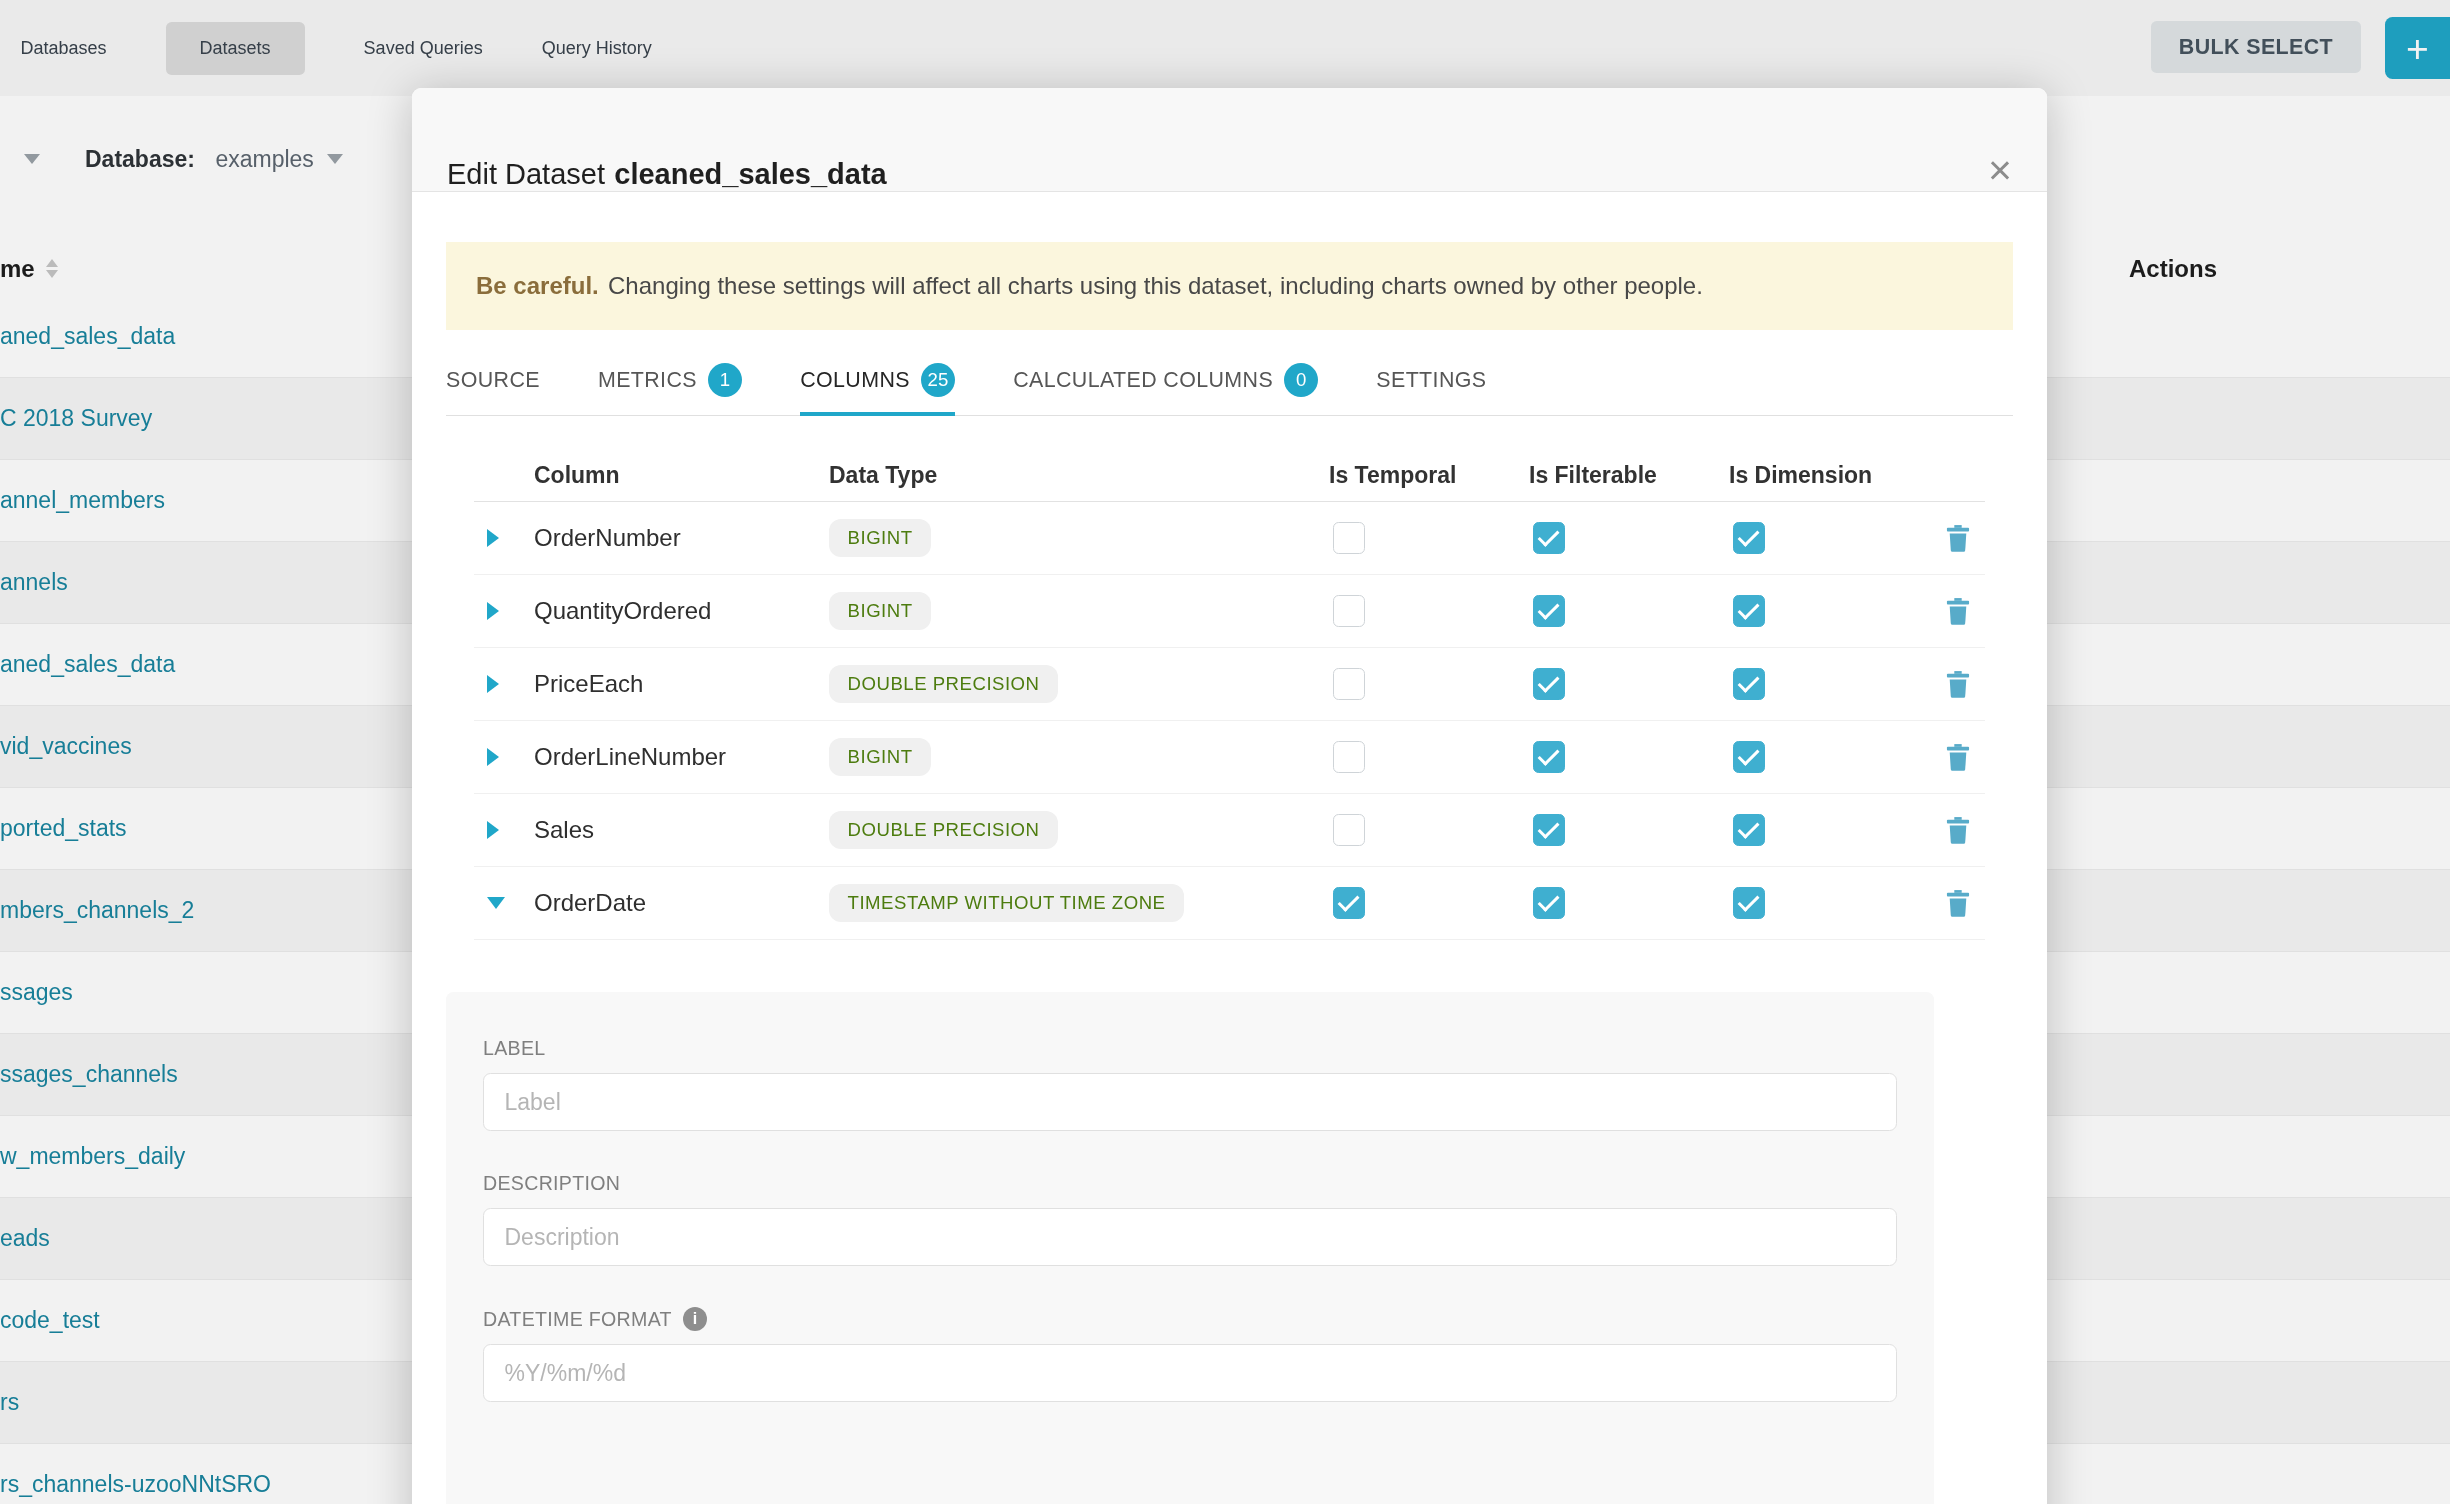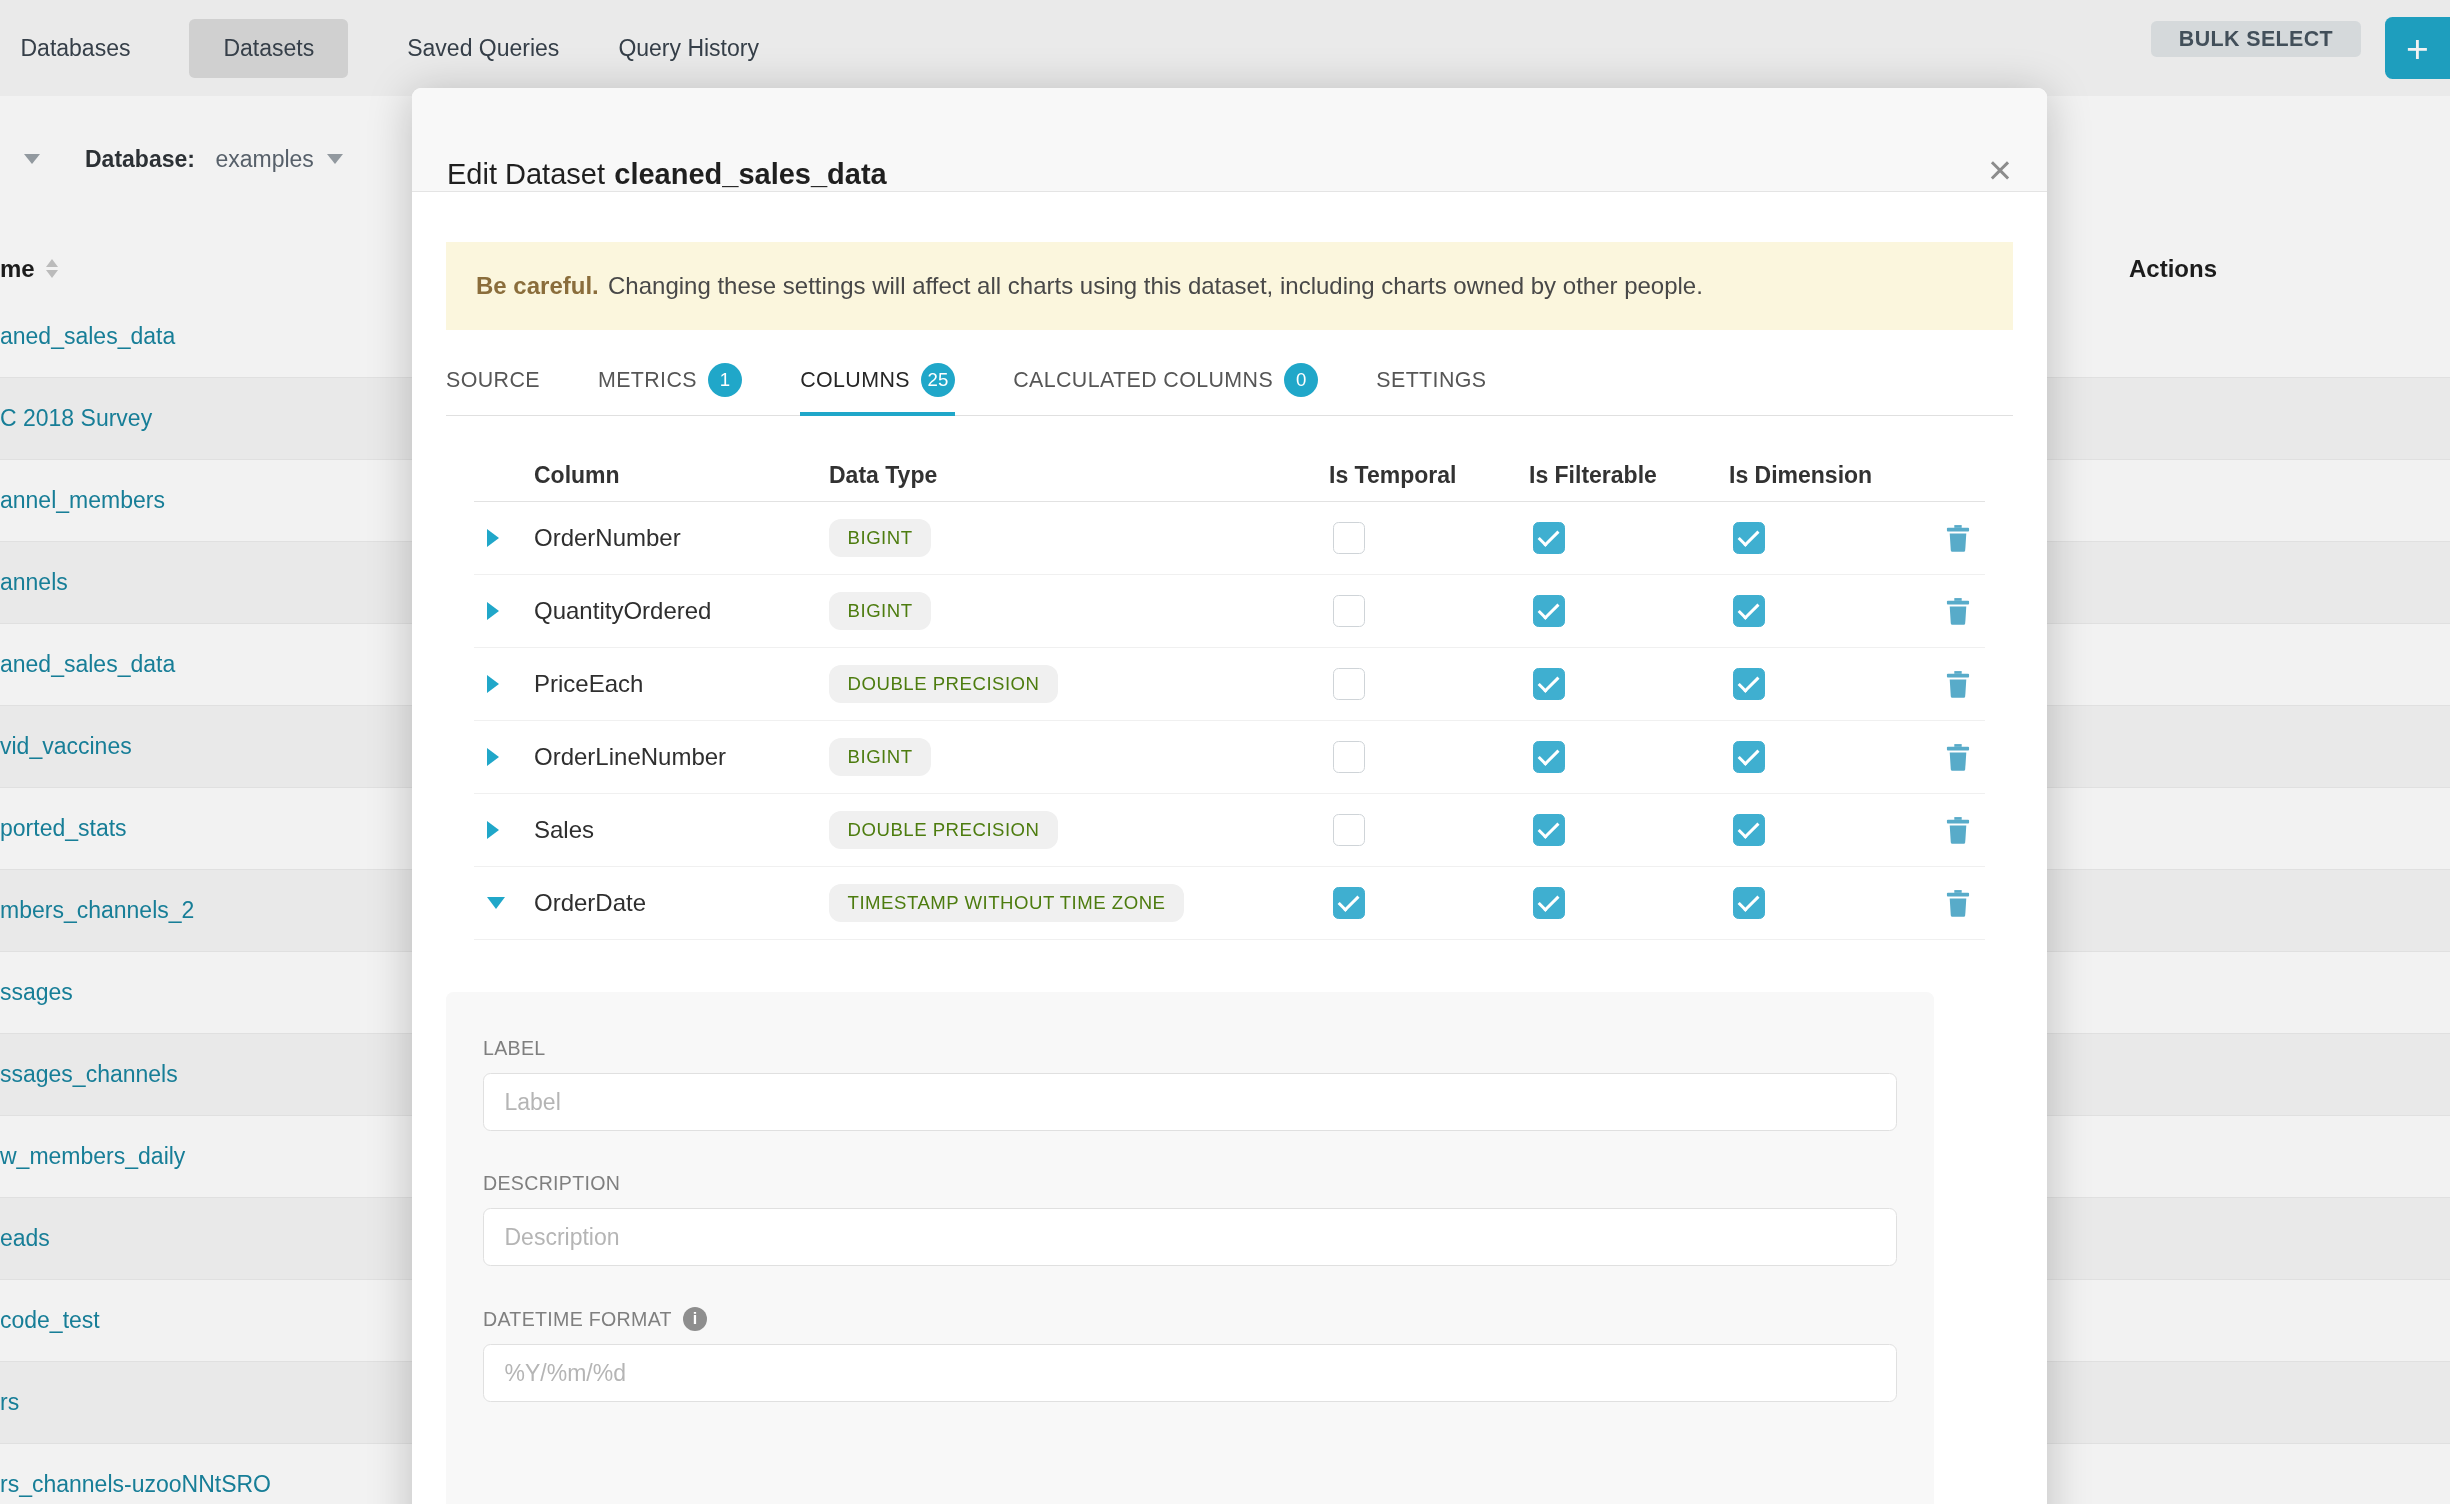--- a/index.html
+++ b/index.html
@@ -2,23 +2,23 @@
 <html style="--accent: #20a7c9; --checkbox: #3fafd0; --icon: #58abc9; --link: #1985a0; --warning-bg: #fbf6dd; --warning-accent: #8a6d3b;font-size:15px"><head>
 <meta charset="utf-8">
 <style>
   *{box-sizing:border-box;margin:0;padding:0;}
   html,body{width:2450px;height:1505px;overflow:hidden;background:#fff;
     font-family:"Liberation Sans",sans-serif;position:relative;}
 
   
   .topnav{position:absolute;top:0;left:0;width:100%;height:96px;background:#f7f7f7;
     display:flex;align-items:center;padding-left:20.5px;z-index:1;}
-  .nav-item{font-size:23px;color:#39434d;margin-right:59px;cursor:pointer;white-space:nowrap;}
+  .nav-item{font-size:18px;color:#39434d;margin-right:59px;cursor:pointer;white-space:nowrap;}
   .nav-item.active{background:#dcdcdc;padding:16px 34px;border-radius:5.6px;}
-  .bulk-select{position:absolute;top:21.4px;right:89px;height:36px;padding:0 28px;
+  .bulk-select{position:absolute;top:21.4px;right:89px;height:52px;padding:0 28px;
     background:#e1e5e7;border:none;border-radius:5.6px;font-size:21.4px;font-weight:700;
     color:#46545f;letter-spacing:0.4px;font-family:inherit;cursor:pointer;}
   .add-button{position:absolute;top:17px;right:0;width:65px;height:62px;
     background:var(--accent,#20a7c9);border:none;border-radius:7.5px 0 0 7.5px;
     color:#fff;font-size:39px;line-height:1;font-family:inherit;cursor:pointer;}
 
   
   .filter-row{position:absolute;top:131px;left:0;width:100%;height:56px;
     display:flex;align-items:center;}
   .caret-down-sm{width:0;height:0;border-left:8.4px solid transparent;

